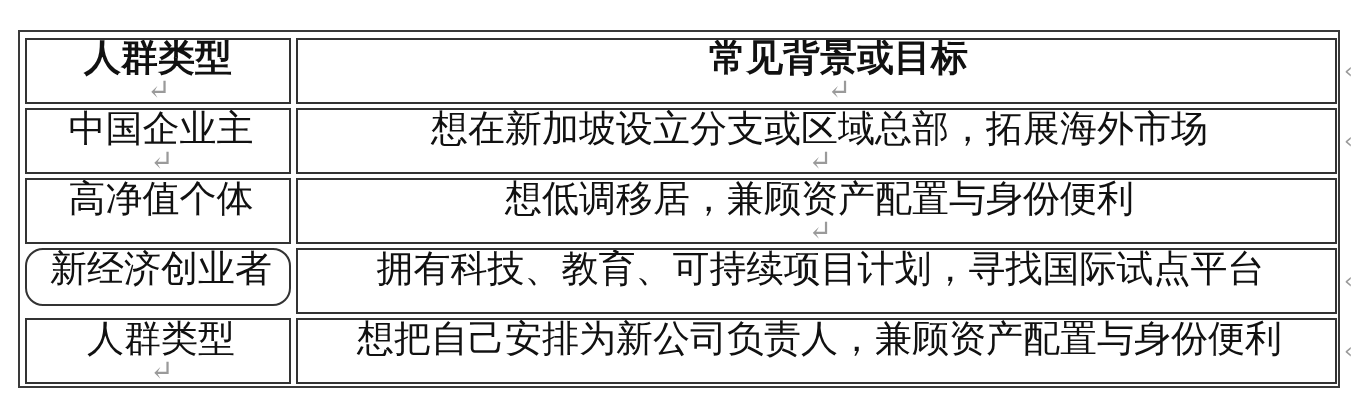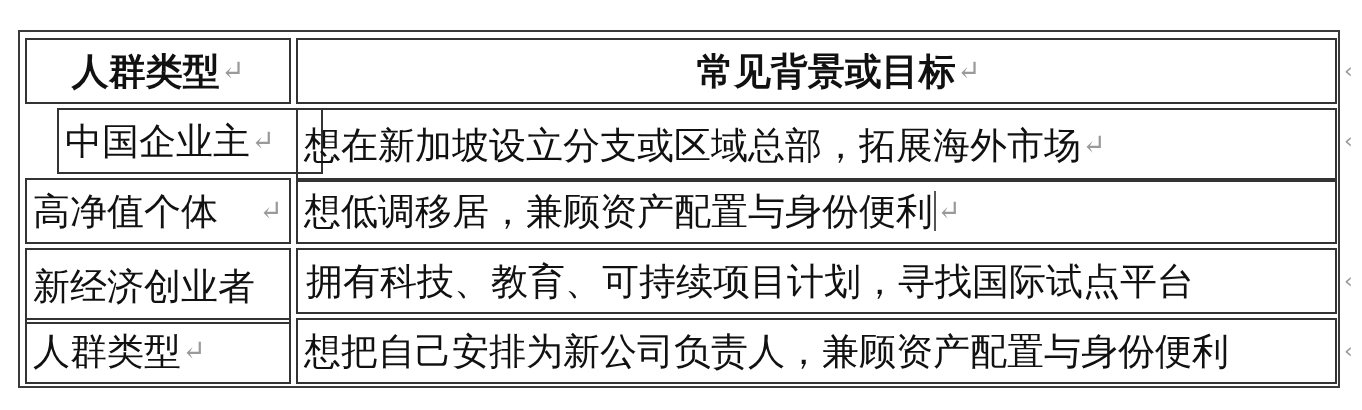--- a/index.html
+++ b/index.html
@@ -2,21 +2,21 @@
 <html><head>
 <meta charset="utf-8">
 <style>
   html, body { margin:0; padding:0; background:#ffffff; }
   body { width:1362px; height:410px; position:relative; overflow:hidden;
          font-family:"DejaVu Serif","Liberation Serif",serif; color:#111; }
   .table-outer { position:absolute; left:18px; top:30px; width:1322px; height:358px;
                  border:2px solid #3a3a3a; box-sizing:border-box; }
   .cell { position:absolute; border:2px solid #333; box-sizing:border-box;
           display:flex; align-items:center; white-space:nowrap; overflow:hidden;
-          font-size:37px; line-height:1; }
+          font-size:37px; line-height:1;flex-direction:column; }
   .cell.head { font-weight:bold; justify-content:center; }
   .cell.body { padding-left:6px; }
   .mark { color:#9a9a9a; font-size:28px; font-weight:normal; margin-left:1px; }
   .cursor { display:inline-block; width:2px; height:40px; background:#555; margin-left:1px; vertical-align:middle; }
   .row-end { position:absolute; left:1344px; color:#9a9a9a; font-size:22px; font-family:"DejaVu Sans",sans-serif; }
 </style>
 </head>
 <body>
 
 <div class="table-outer"></div>
@@ -24,41 +24,41 @@
 <div class="cell head" style="left:25px;top:38px;width:266px;height:66px;">
   <span>人群类型</span>
     <span class="mark">↵</span>
 </div>
 <div class="cell head" style="left:296px;top:38px;width:1041px;height:66px;padding-left:44px;">
   <span>常见背景或目标</span>
     <span class="mark">↵</span>
 </div>
 <span class="row-end" style="top:58px;">‹</span>
 
-<div class="cell body" style="left:25px;top:108px;width:266px;height:66px;margin-left:32px;">
+<div class="cell body" style="left:25px;top:108px;width:266px;height:66px;">
   <span>中国企业主</span>
     <span class="mark">↵</span>
 </div>
-<div class="cell body" style="left:296px;top:108px;width:1041px;height:74px;">
+<div class="cell body" style="left:296px;top:108px;width:1041px;height:66px;">
   <span>想在新加坡设立分支或区域总部，拓展海外市场</span>
     <span class="mark">↵</span>
 </div>
 <span class="row-end" style="top:128px;">‹</span>
 
 <div class="cell body" style="left:25px;top:178px;width:266px;height:66px;gap:40px;">
   <span>高净值个体</span>
     <span class="mark">↵</span>
 </div>
 <div class="cell body" style="left:296px;top:178px;width:1041px;height:66px;text-align:center;">
   <span>想低调移居，兼顾资产配置与身份便利</span>
     <span class="cursor"></span>
     <span class="mark">↵</span>
 </div>
 
-<div class="cell body" style="left:25px;top:248px;width:266px;height:76px;">
+<div class="cell body" style="left:25px;top:248px;width:266px;height:58px;border-radius:18px;">
   <span>新经济创业者</span>
 </div>
 <div class="cell body" style="left:296px;top:248px;width:1041px;height:66px;padding-left:8px;">
   <span>拥有科技、教育、可持续项目计划，寻找国际试点平台</span>
 </div>
 <span class="row-end" style="top:268px;">‹</span>
 
 <div class="cell body" style="left:25px;top:318px;width:266px;height:66px;">
   <span>人群类型</span>
     <span class="mark">↵</span>

